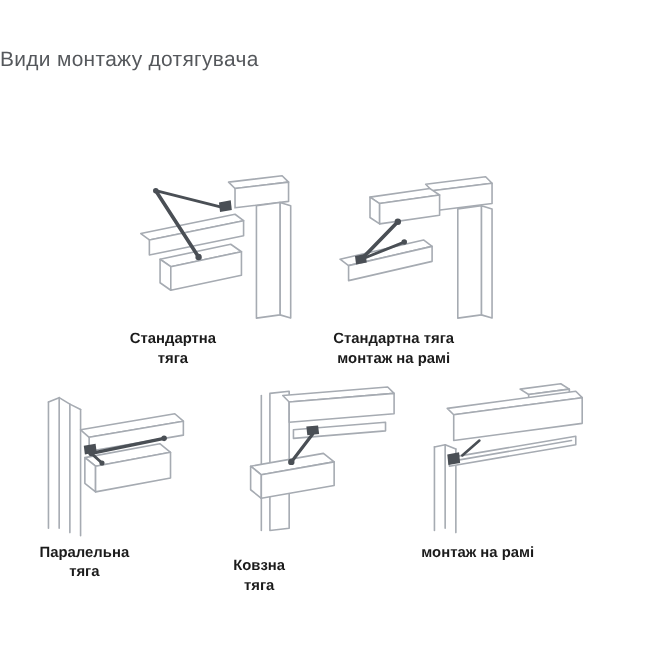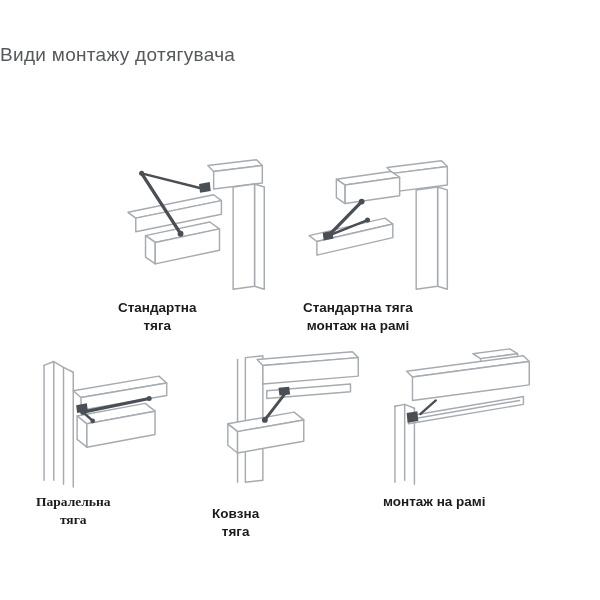--- a/index.html
+++ b/index.html
@@ -76,21 +76,21 @@
         <circle class="armfill" cx="60" cy="53" r="3"></circle>
         <circle class="armfill" cx="66" cy="72" r="2.6"></circle>
       </g>
     </svg>
     <div class="cap">
       <span>Стандартна тяга</span>
       <span>монтаж на рамі</span>
     </div>
   </div>
 
-  <div class="fig" style="left:36px; top:344px; width:185px;font-family:Liberation Serif, serif;">
+  <div class="fig" style="left:36px; top:344px; width:185px;">
     <svg viewBox="0 0 170 150" width="166" height="146">
       <g>
         <polyline class="frl" points="8,22 8,140"></polyline>
         <polyline class="frl" points="18,18 18,140"></polyline>
         <polyline class="frl" points="28,24 28,144"></polyline>
         <polyline class="frl" points="38,29 38,147"></polyline>
         <polyline class="frl" points="8,22 18,18 28,24 38,29"></polyline>
         <polygon class="fr" points="38,48 126,33 134,40 46,55"></polygon>
         <polygon class="fr" points="46,55 134,40 134,53 46,68"></polygon>
       </g>

